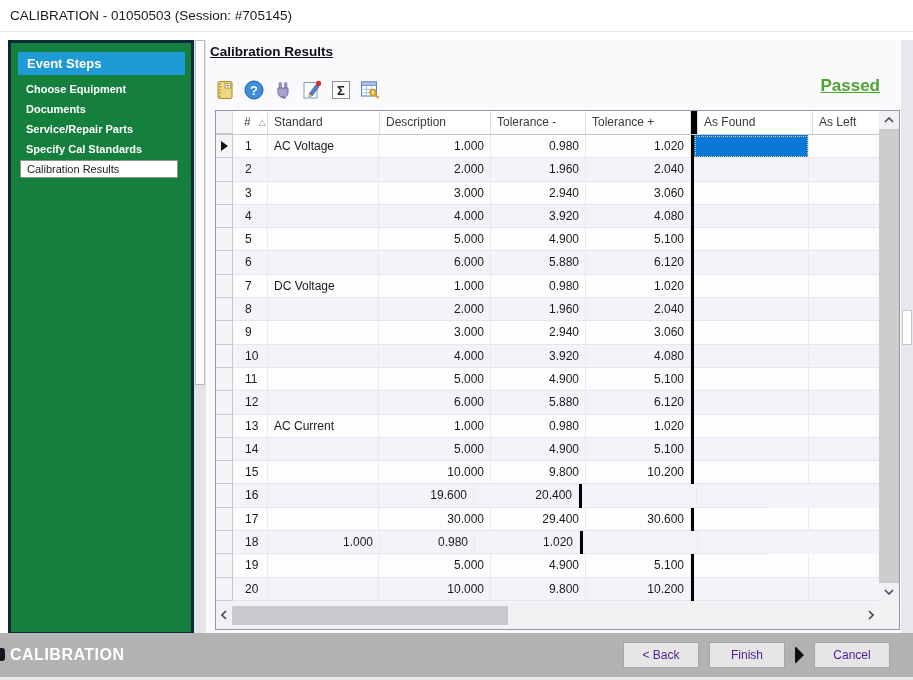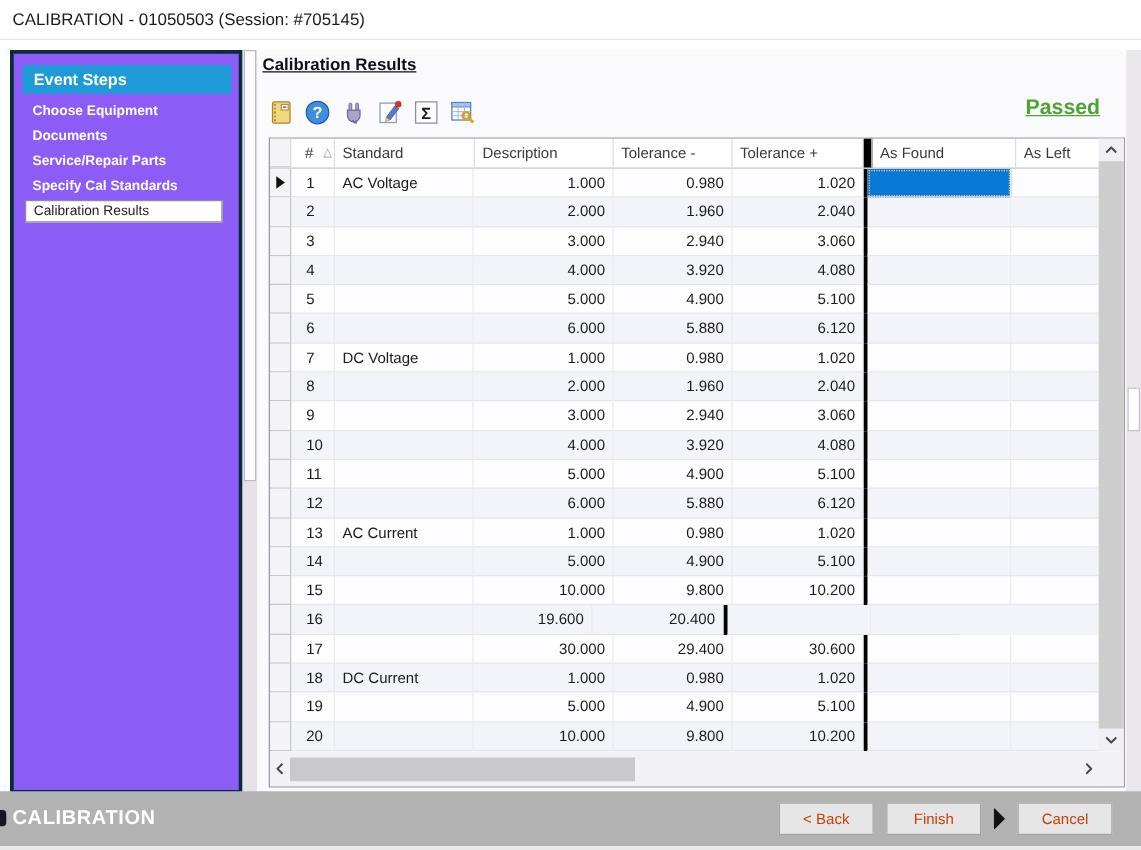--- a/index.html
+++ b/index.html
@@ -4,21 +4,21 @@
 <style>
   * { margin:0; padding:0; box-sizing:border-box; }
   html,body { width:913px; height:680px; }
   body { position:relative; background:#ffffff; font-family:"Liberation Sans", sans-serif; overflow:hidden; }
 
   
   .titlebar { position:absolute; left:0; top:0; width:913px; height:32px; background:#ffffff; border-bottom:1px solid #e6e6e6; }
   .titlebar .title { position:absolute; left:10px; top:0; line-height:31px; font-size:13.5px; color:#1b1b1b; }
 
   
-  .sidebar { position:absolute; left:8px; top:40px; width:186px; height:595px; background:#8b5cf6; border:3px solid #0A2C3A; }
+  .sidebar { position:absolute; left:8px; top:40px; width:186px; height:595px; background:#15803d; border:3px solid #0A2C3A; }
   .side-header { margin:9px 6px 5px 7px; background:#1E9AD6; color:#fff; font-weight:bold; font-size:13px; padding:4px 9px; }
   .side-item { margin:2px 6px; padding:3px 9px; color:#ffffff; font-size:11px; font-weight:600; cursor:default; }
   .side-item.current { background:#ffffff; color:#1c1c1c; border:1px solid #8f8f8f; margin:2px 10px 2px 9px; padding:2px 6px; width:158px; font-weight:400; }
 
   
   .left-sb { position:absolute; left:194px; top:40px; width:12px; height:595px; background:#E5E2E8; }
   .left-sb .thumb { position:absolute; left:1px; top:0px; width:10px; height:345px; background:#FBFAFC; border:1px solid #BCB9C1; }
 
   
   .main { position:absolute; left:206px; top:40px; width:695px; height:593px; background:#FAF9FB; }
@@ -65,21 +65,21 @@
   .sb-corner { position:absolute; right:0; bottom:0; width:20px; height:28px; background:#F2F1F4; }
 
   
   .right-sb { position:absolute; left:901px; top:40px; width:12px; height:593px; background:#E9E6EC; }
   .right-sb .thumb { position:absolute; left:1px; top:270px; width:10px; height:35px; background:#ffffff; border:1px solid #C6C3CA; }
 
   
   .footer { position:absolute; left:0; top:633px; width:913px; height:44px; background:#B2B2B2; }
   .brand { position:absolute; left:10px; top:0; line-height:43px; font-size:16px; font-weight:bold; color:#ffffff; letter-spacing:0.5px; }
   .footer-buttons { position:absolute; right:23px; top:9px; display:flex; align-items:center; gap:10px; }
-  .wiz-btn { width:76px; height:26px; background:#E6E6E6; border:1px solid #A5A5A5; font-family:"Liberation Sans", sans-serif; font-size:12px; color:#c2410c; cursor:pointer; }
+  .wiz-btn { width:76px; height:26px; background:#E6E6E6; border:1px solid #A5A5A5; font-family:"Liberation Sans", sans-serif; font-size:12px; color:#4c1d95; cursor:pointer; }
   .collapse-arrow { width:0; height:0; border-left:9px solid #111; border-top:9px solid transparent; border-bottom:9px solid transparent; border-radius:2px; }
   .bottom-strip { position:absolute; left:0; top:677px; width:913px; height:3px; background:#E9E9E9; }
   .edge-speck { position:absolute; left:0; top:648px; width:5px; height:13px; background:#15151f; border-radius:0 3px 3px 0; }
 
   .chev { stroke:#4a4a4a; stroke-width:1.6; fill:none; }
 </style>
 </head>
 <body>
 
 <div class="titlebar">
@@ -374,21 +374,20 @@
     <div class="cell w-tolm c-tolm">29.400</div>
     <div class="cell w-tolp c-tolp">30.600</div>
     <div class="cell w-div c-div"></div>
     <div class="cell w-found c-found"></div>
     <div class="cell w-left c-left"></div>
   </div>
 
   <div class="grid-row even">
     <div class="cell w-sel c-sel"></div>
     <div class="cell w-num c-num">18</div>
-    <div class="cell w-desc c-desc">DC Current</div>
     <div class="cell w-std c-std">1.000</div>
     <div class="cell w-tolm c-tolm">0.980</div>
     <div class="cell w-tolp c-tolp">1.020</div>
     <div class="cell w-div c-div"></div>
     <div class="cell w-found c-found"></div>
     <div class="cell w-left c-left"></div>
   </div>
 
   <div class="grid-row odd">
     <div class="cell w-sel c-sel"></div>

